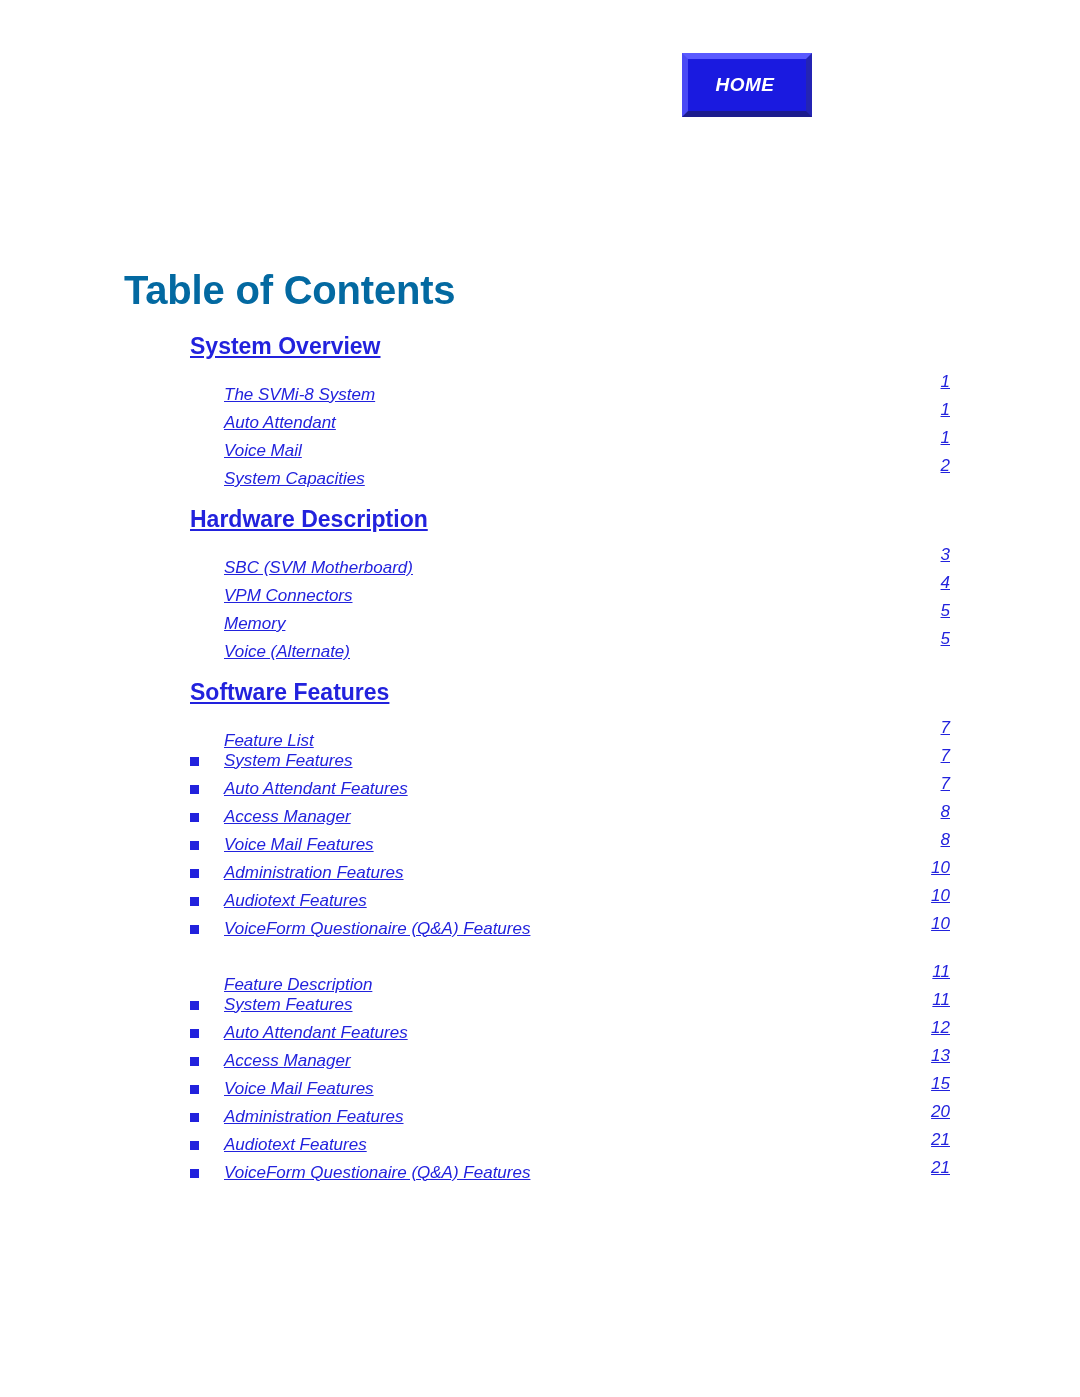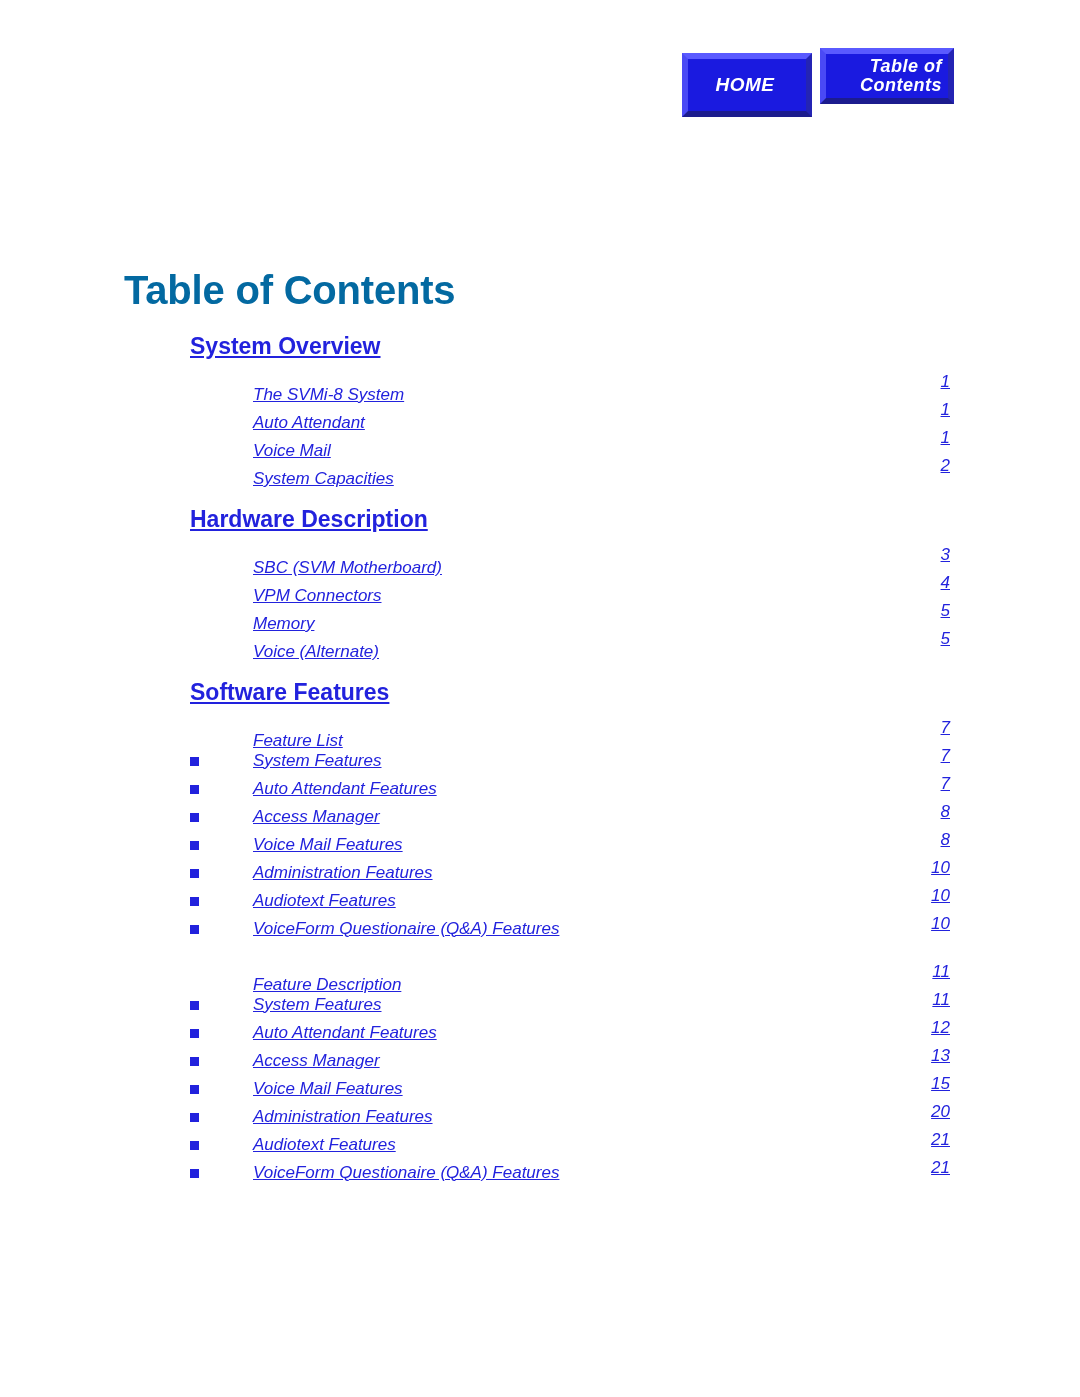--- a/index.html
+++ b/index.html
@@ -122,21 +122,20 @@
   }
   .bullet-sq {
     width: 9px;
     height: 9px;
     background: #2222dd;
     display: block;
     margin-top: 2px;
   }
   .toc-row .label-cell {
     flex: 1 1 auto;
-    margin-left: 29px;
   }
   .toc-link {
     font-size: 17px;
     font-style: italic;
     color: #2222dd;
     text-decoration: underline;
     cursor: pointer;
     white-space: nowrap;
   }
   .toc-row .page-cell {
@@ -158,26 +157,20 @@
     height: 20px;
   }
 </style>
 </head>
 <body>
 
 <div id="nav-buttons">
   <div class="nav-btn" id="btn-home">
     <span class="nav-btn-inner">HOME</span>
   </div>
-  <div class="nav-btn" id="btn-toc">
-    <span class="nav-btn-inner">
-      <span class="toc-line">Table of</span>
-      <span class="toc-line">Contents</span>
-    </span>
-  </div>
 </div>
 
 <h1 id="page-title">Table of Contents</h1>
 
 <div id="toc-body">
     <div class="toc-section"><div class="section-heading">System Overview</div><div class="toc-row">
         <div class="bullet-cell"></div>
         <div class="label-cell"><span class="toc-link">The SVMi-8 System</span></div>
         <div class="page-cell"><span class="toc-page">1</span></div>
       </div><div class="toc-row">

